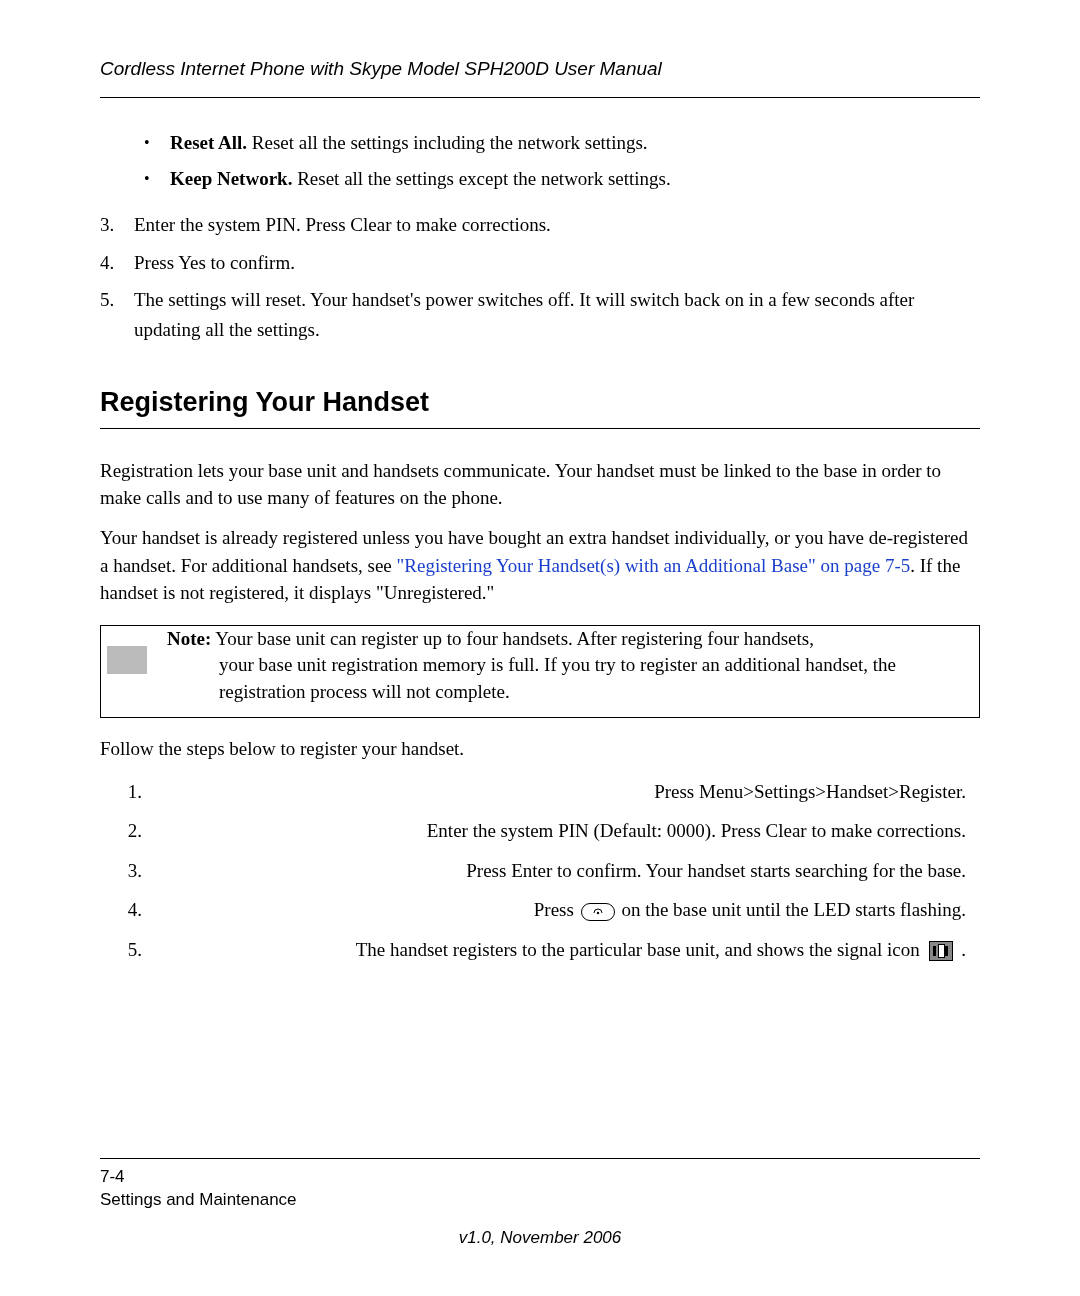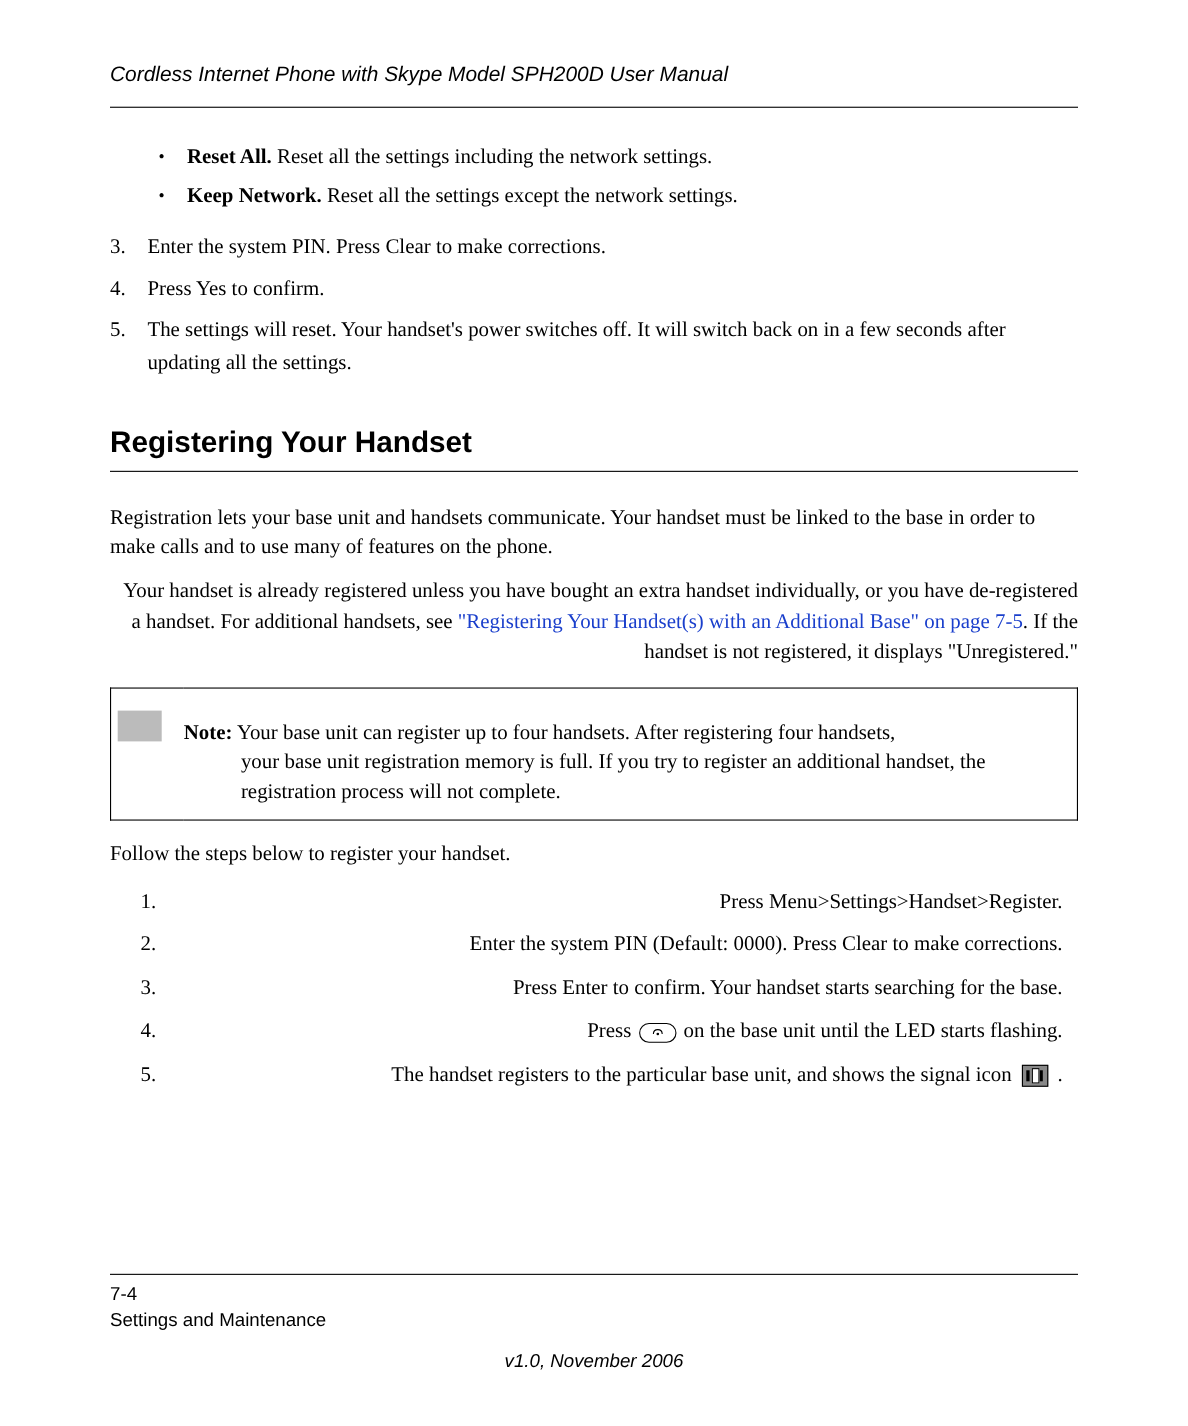--- a/index.html
+++ b/index.html
@@ -72,21 +72,20 @@
     padding-bottom: 6px;
     border-bottom: 1.5px solid #000;
   }
   p.body {
     margin: 28px 0 12px 0;
     line-height: 1.45;
   }
   p.body2 {
     margin: 10px 0 11px 0;
     line-height: 1.45;
-    text-align: right;
   }
   a.xref {
     color: #1a3fcc;
     text-decoration: none;
   }
   .note-table {
     border-collapse: collapse;
     width: 100%;
     margin-top: 18px;
     margin-bottom: 18px;
@@ -100,21 +99,21 @@
     padding: 10px 6px;
     border-right: none;
   }
   .note-icon {
     width: 40px;
     height: 28px;
     background: #bbb;
     margin-top: 10px;
   }
   .note-table td.text-cell {
-    padding: 28px 14px 12px 0;
+    padding: 0 14px 12px 0;
     border-left: none;
     font-size: 19px;
     line-height: 1.4;
   }
   .note-text {
     padding-left: 0;
   }
   .note-indent {
     padding-left: 52px;
     display: block;

